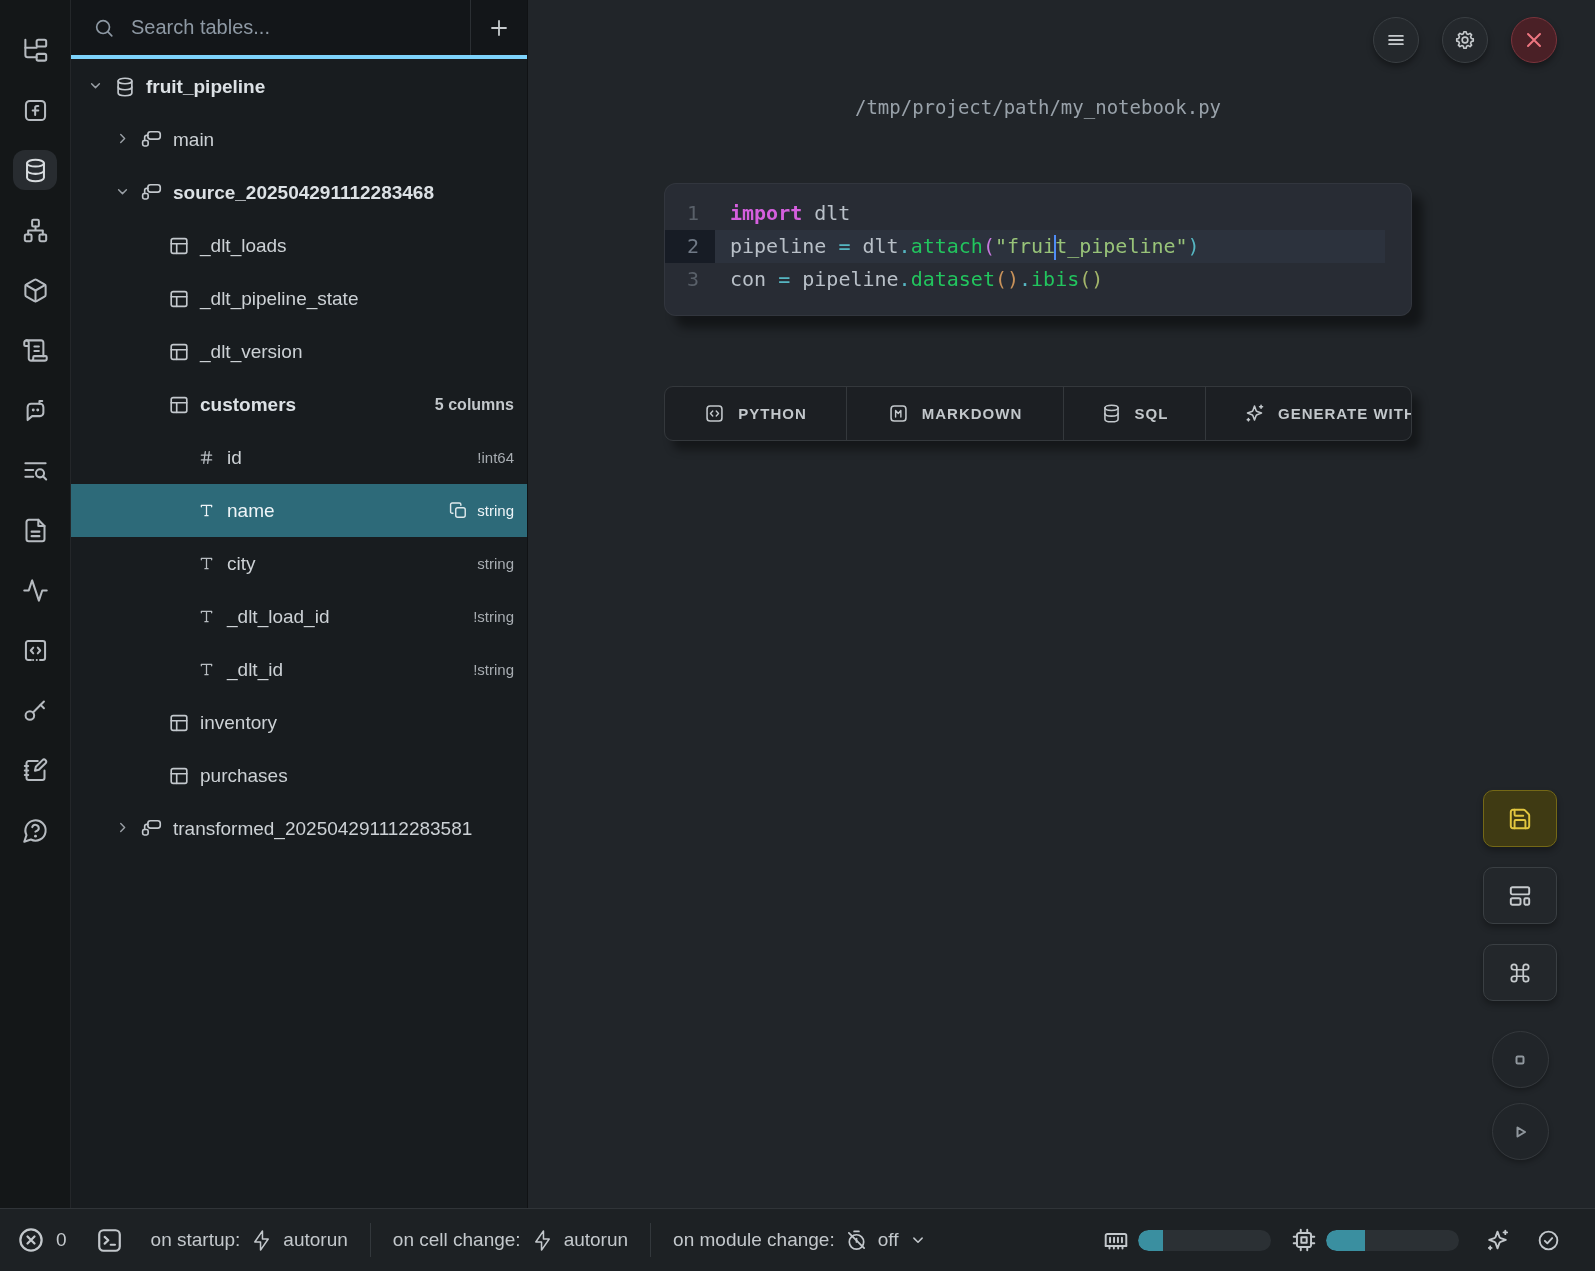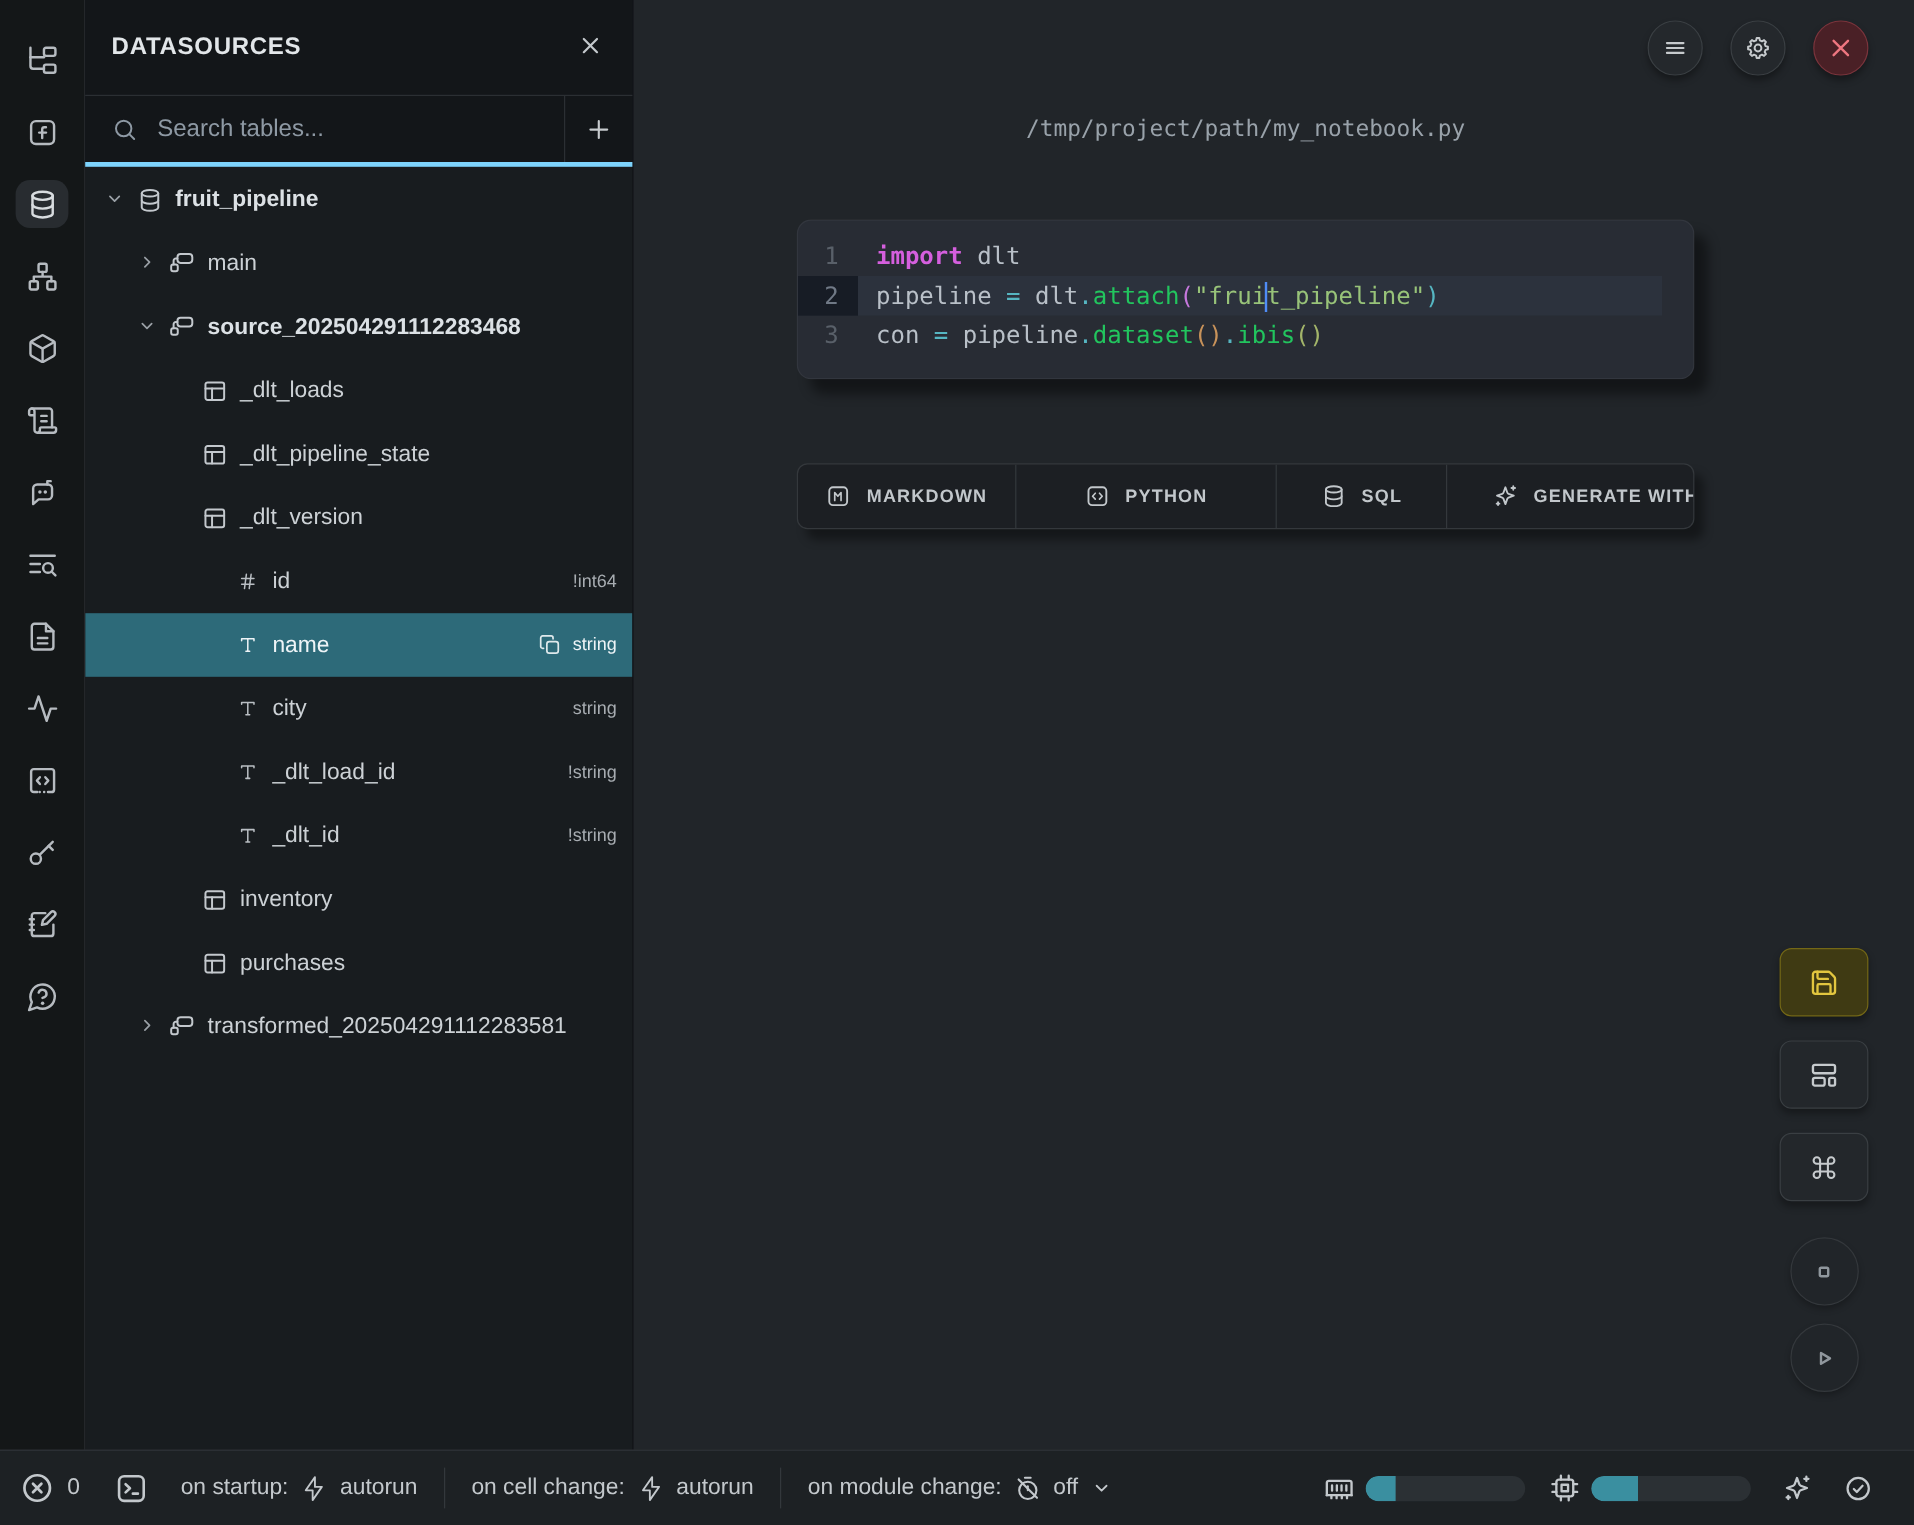--- a/index.html
+++ b/index.html
@@ -258,30 +258,20 @@
           <svg viewBox="0 0 24 24" fill="none" stroke="currentColor" stroke-width="1.8" stroke-linecap="round" stroke-linejoin="round">
             <path d="M7.9 20A9 9 0 1 0 4 16.1L2 22Z"></path>
             <path d="M9.09 9a3 3 0 0 1 5.83 1c0 2-3 3-3 3"></path>
             <path d="M12 17h.01" stroke-width="2.6"></path>
           </svg>
         </span>
       </div>
     </nav>
 
   <section class="panel">
-    <div class="panel-header">
-      <span class="panel-title">DATASOURCES</span>
-      <button class="panel-close">
-        <span class="icon">
-            <svg viewBox="0 0 24 24" fill="none" stroke="currentColor" stroke-width="1.8" stroke-linecap="round" stroke-linejoin="round">
-              <path d="M18 6 6 18M6 6l12 12" stroke-width="2"></path>
-            </svg>
-          </span>
-      </button>
-    </div>
     <div class="search-row">
       <div class="search-left">
         <span class="icon">
             <svg viewBox="0 0 24 24" fill="none" stroke="currentColor" stroke-width="1.8" stroke-linecap="round" stroke-linejoin="round">
               <circle cx="11" cy="11" r="7"></circle>
               <path d="m20.5 20.5-4.2-4.2"></path>
             </svg>
           </span>
         <input class="search-input" type="text" placeholder="Search tables..." style="">
       </div>
@@ -383,20 +373,34 @@
             <span class="icon">
               <svg viewBox="0 0 24 24" fill="none" stroke="currentColor" stroke-width="1.8" stroke-linecap="round" stroke-linejoin="round">
                 <rect x="3.5" y="4" width="17" height="16" rx="2"></rect>
                 <path d="M3.5 9.5h17"></path>
                 <path d="M9.5 9.5V20"></path>
               </svg>
             </span>
           </span>
           <span class="tree-label">_dlt_version</span>
         </div>
+        <div class="tree-row bold" style="padding-left: 70px;">
+          <span class="chev"></span>
+          <span class="tree-icon">
+            <span class="icon">
+              <svg viewBox="0 0 24 24" fill="none" stroke="currentColor" stroke-width="1.8" stroke-linecap="round" stroke-linejoin="round">
+                <rect x="3.5" y="4" width="17" height="16" rx="2"></rect>
+                <path d="M3.5 9.5h17"></path>
+                <path d="M9.5 9.5V20"></path>
+              </svg>
+            </span>
+          </span>
+          <span class="tree-label">customers</span>
+          <span class="meta-label">5 columns</span>
+        </div>
         <div class="tree-row" style="padding-left: 97px;">
           <span class="chev"></span>
           <span class="glyph">
             <span class="icon">
               <svg viewBox="0 0 24 24" fill="none" stroke="currentColor" stroke-width="1.8" stroke-linecap="round" stroke-linejoin="round">
                 <path d="M5.5 9h13M5.5 15h13M10.5 4.5l-2 15M15.5 4.5l-2 15" stroke-width="1.6"></path>
               </svg>
             </span>
           </span>
           <span class="tree-label">id</span>
@@ -552,33 +556,33 @@
         <div class="line">
           <span class="gutter">3</span>
           <span class="code-part"><span class="tok-plain">con</span><span class="tok-plain"> </span><span class="tok-op">=</span><span class="tok-plain"> pipeline</span><span class="tok-op">.</span><span class="tok-fn">dataset</span><span class="tok-paren2">()</span><span class="tok-op">.</span><span class="tok-fn">ibis</span><span class="tok-paren3">()</span></span>
         </div>
       </div>
     <div class="cell-types" id="cellTypes">
         <button class="cell-type">
           <span class="icon">
             <svg viewBox="0 0 24 24" fill="none" stroke="currentColor" stroke-width="1.8" stroke-linecap="round" stroke-linejoin="round">
               <rect x="3.5" y="3.5" width="17" height="17" rx="3.5"></rect>
+              <path d="m10 9.2-2.6 2.8L10 14.8M14 9.2l2.6 2.8L14 14.8" stroke-width="1.6"></path>
+            </svg>
+          </span>
+          <span>PYTHON</span>
+        </button>
+        <button class="cell-type">
+          <span class="icon">
+            <svg viewBox="0 0 24 24" fill="none" stroke="currentColor" stroke-width="1.8" stroke-linecap="round" stroke-linejoin="round">
+              <rect x="3.5" y="3.5" width="17" height="17" rx="3.5"></rect>
               <path d="M7.5 16V8.5l3 3.5 3-3.5V16" stroke-width="1.6" transform="translate(1.2 0)"></path>
             </svg>
           </span>
           <span>MARKDOWN</span>
-        </button>
-        <button class="cell-type">
-          <span class="icon">
-            <svg viewBox="0 0 24 24" fill="none" stroke="currentColor" stroke-width="1.8" stroke-linecap="round" stroke-linejoin="round">
-              <rect x="3.5" y="3.5" width="17" height="17" rx="3.5"></rect>
-              <path d="m10 9.2-2.6 2.8L10 14.8M14 9.2l2.6 2.8L14 14.8" stroke-width="1.6"></path>
-            </svg>
-          </span>
-          <span>PYTHON</span>
         </button>
         <button class="cell-type">
           <span class="icon">
             <svg viewBox="0 0 24 24" fill="none" stroke="currentColor" stroke-width="1.8" stroke-linecap="round" stroke-linejoin="round">
               <ellipse cx="12" cy="5.5" rx="7.5" ry="3"></ellipse>
               <path d="M4.5 5.5v13c0 1.66 3.36 3 7.5 3s7.5-1.34 7.5-3v-13"></path>
               <path d="M4.5 12c0 1.66 3.36 3 7.5 3s7.5-1.34 7.5-3"></path>
             </svg>
           </span>
           <span>SQL</span>

